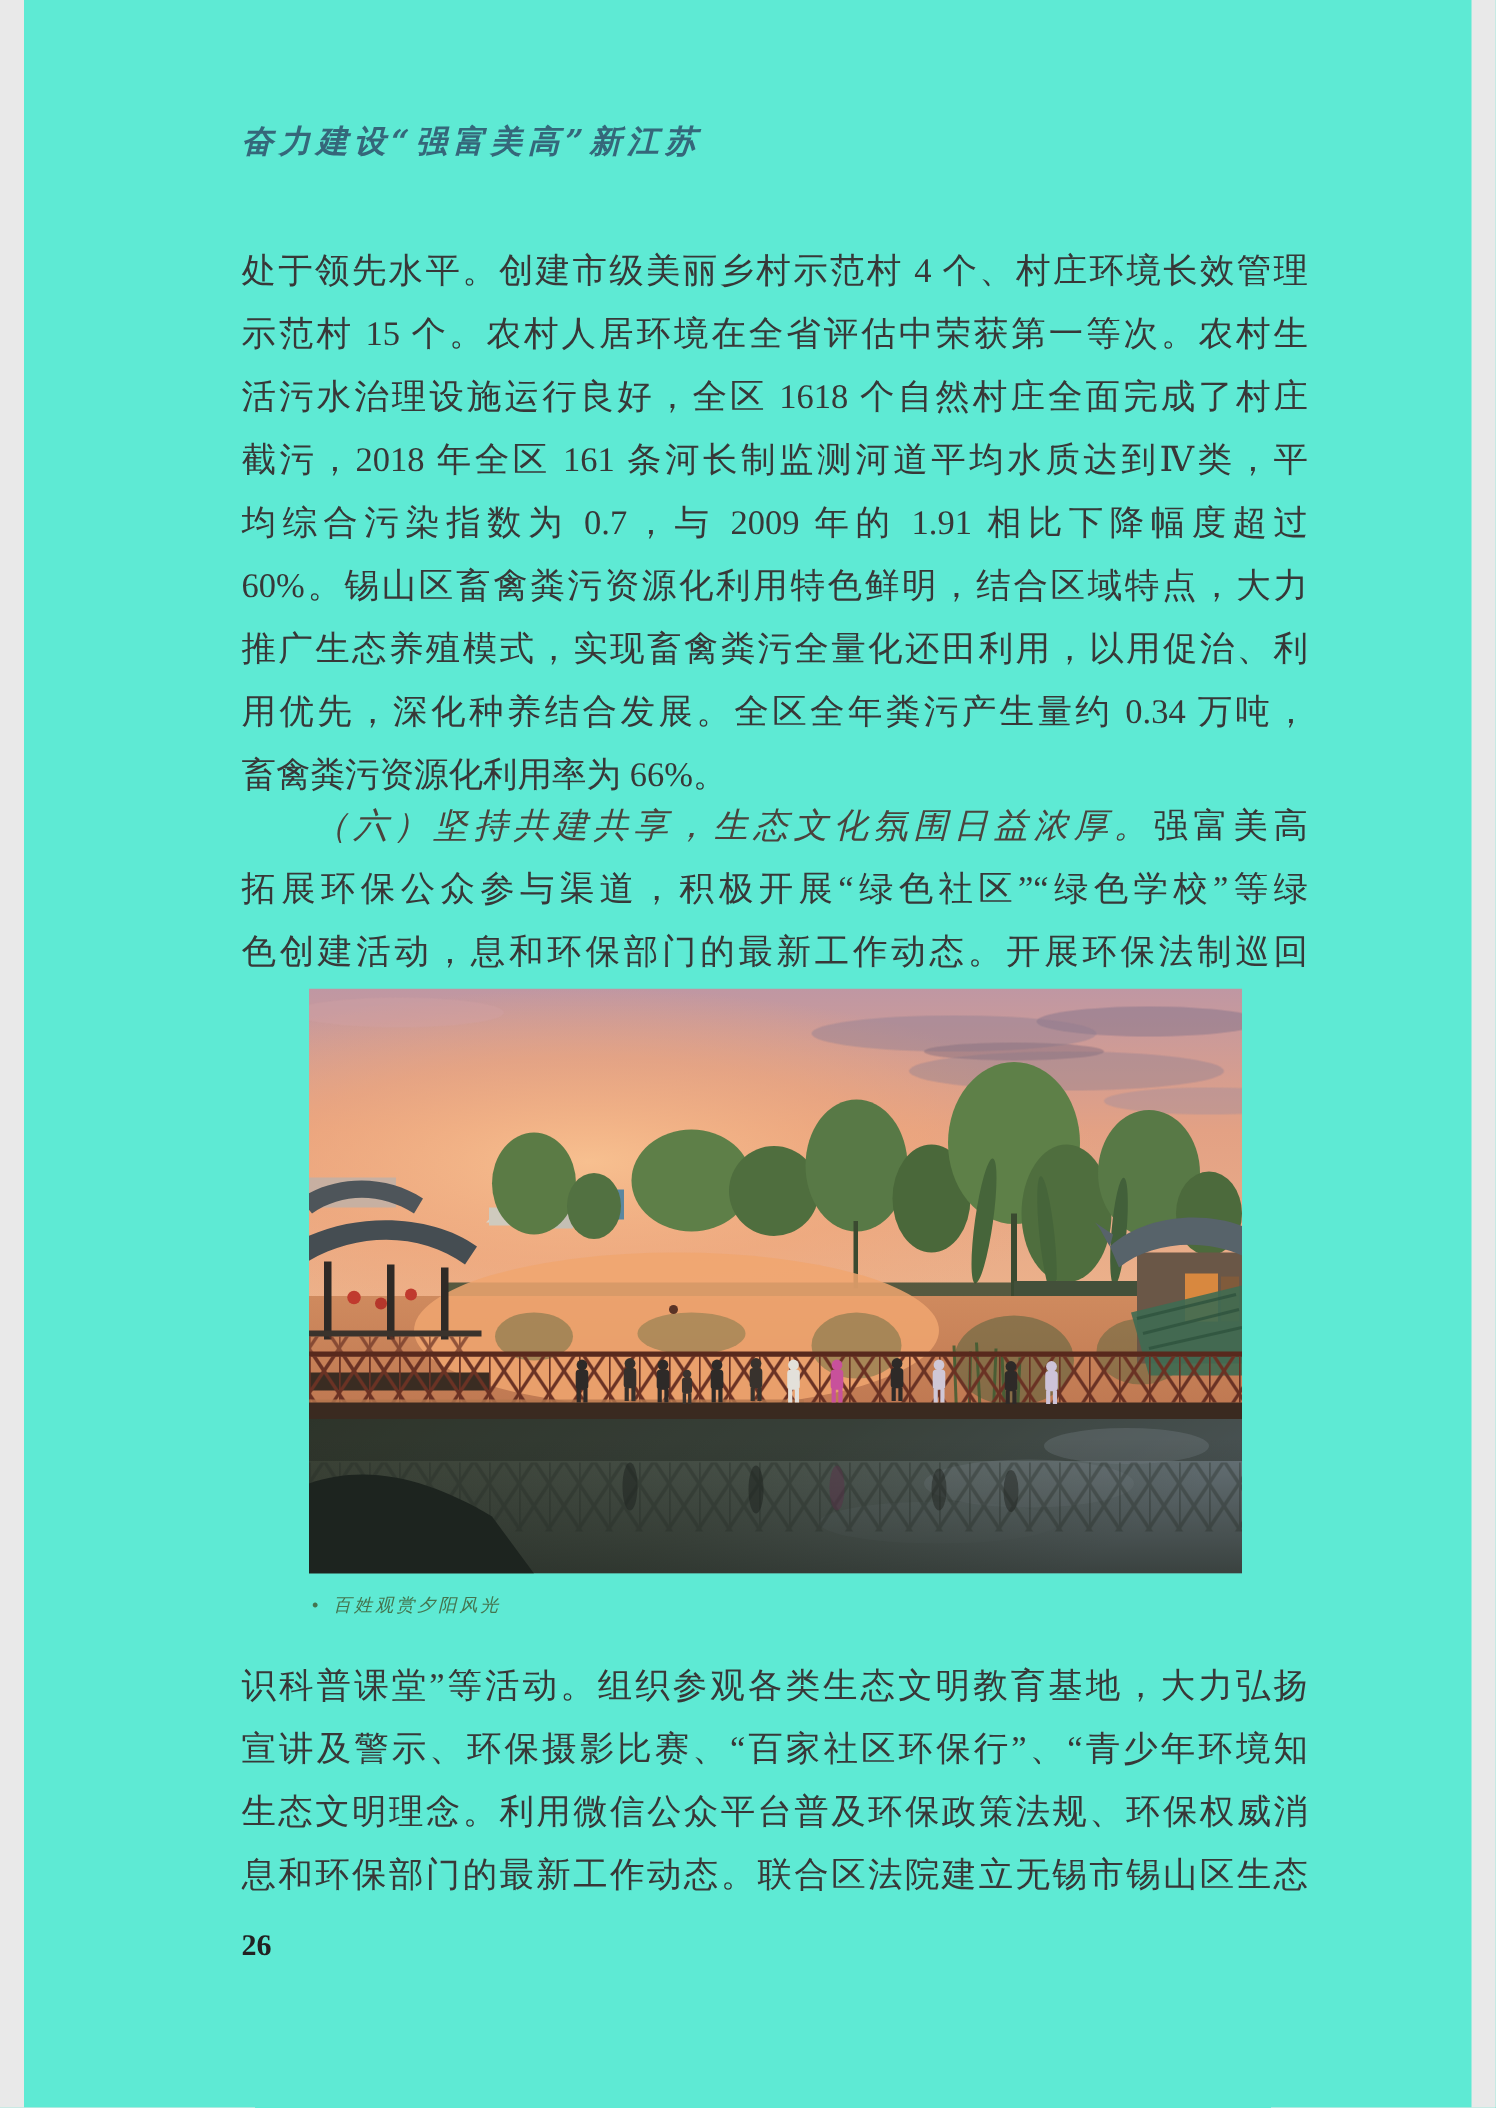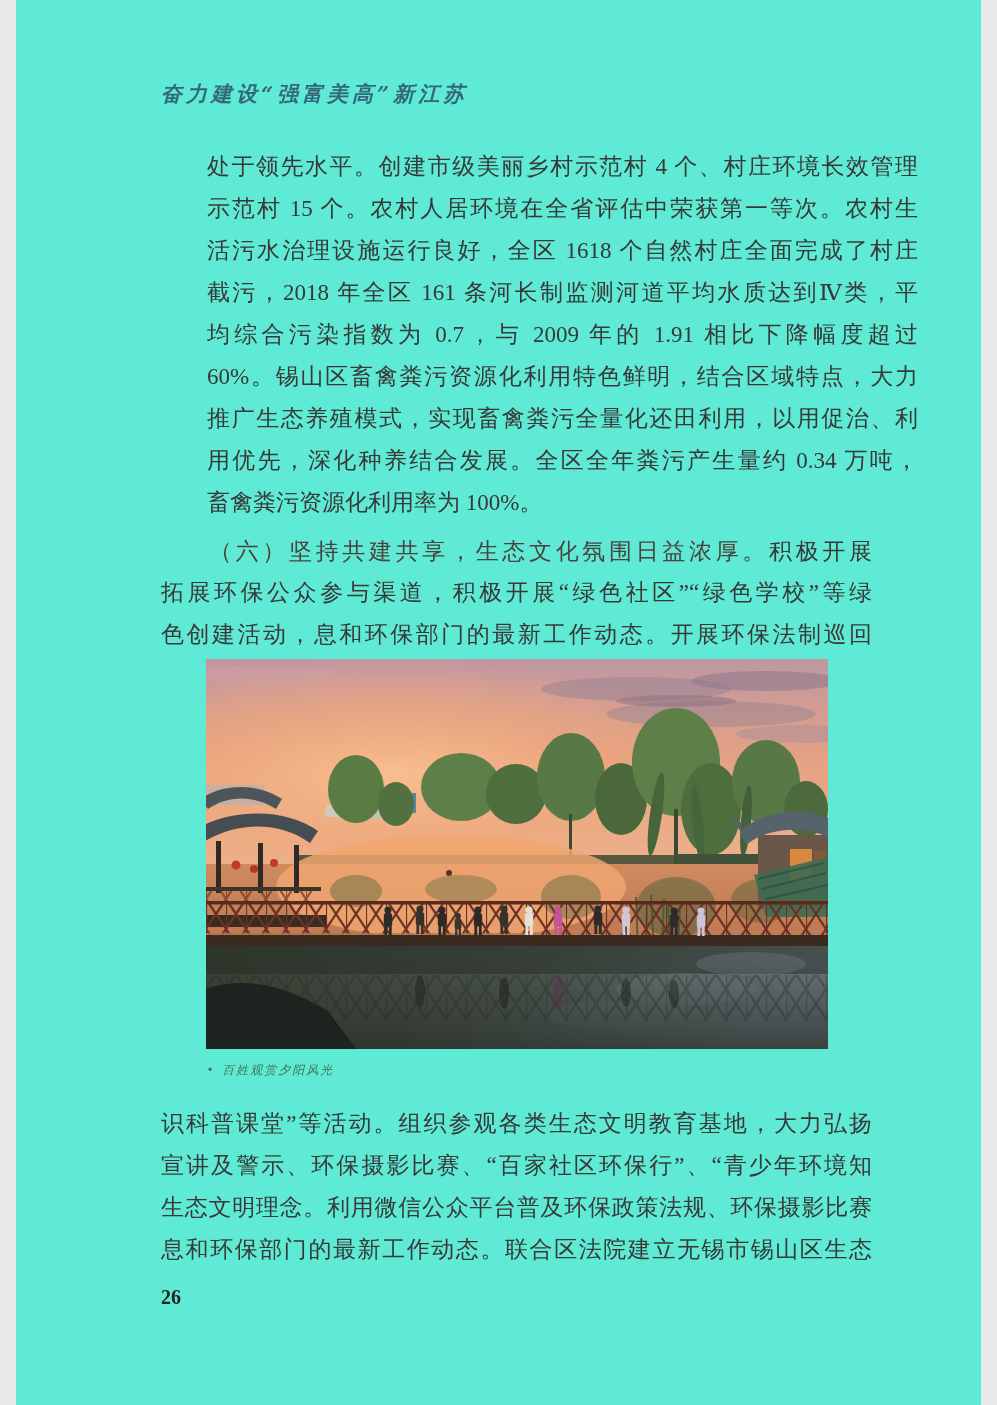--- a/index.html
+++ b/index.html
@@ -9,31 +9,31 @@
     font-family:"Liberation Serif","DejaVu Serif",serif;
   }
   .header-title{
     position:absolute;left:145px;top:80px;
     font-size:21px;font-weight:bold;font-style:italic;
     letter-spacing:4px;color:#35677a;
     font-family:"DejaVu Serif","Liberation Serif",serif;
   }
   .textcol{position:absolute;left:145px;width:711px;color:#383838;}
   .para{position:absolute;left:0;width:711px;}
-  .p1{top:146px;margin-left:46px;} .p2{top:530px;} .p3{top:1103px;}
+  .p1{top:160px;} .p2{top:530px;} .p3{top:1103px;}
   .line{
     height:42px;line-height:42px;font-size:23px;
     text-align:justify;text-align-last:justify;text-justify:inter-character;
     overflow:hidden;
   }
   .line.last{text-align-last:left;}
   .line.indent{text-indent:48px;}
   .kai{
     font-family:"DejaVu Serif","Liberation Serif",serif;
-    color:#4b433d;
+    font-style:italic;color:#4b433d;
   }
   .photo-figure{
     position:absolute;left:190px;top:659px;width:622px;height:390px;
     margin:0;padding:0;
   }
   .photo-figure svg{display:block;}
   .photo-caption{
     position:absolute;left:192px;top:1062px;
     font-size:12px;letter-spacing:2px;color:#44744f;
     font-style:italic;
@@ -56,35 +56,35 @@
 
     <div class="para p1">
       <div class="line">处于领先水平。创建市级美丽乡村示范村 4 个、村庄环境长效管理</div>
       <div class="line">示范村 15 个。农村人居环境在全省评估中荣获第一等次。农村生</div>
       <div class="line">活污水治理设施运行良好，全区 1618 个自然村庄全面完成了村庄</div>
       <div class="line">截污，2018 年全区 161 条河长制监测河道平均水质达到Ⅳ类，平</div>
       <div class="line">均综合污染指数为 0.7，与 2009 年的 1.91 相比下降幅度超过</div>
       <div class="line">60%。锡山区畜禽粪污资源化利用特色鲜明，结合区域特点，大力</div>
       <div class="line">推广生态养殖模式，实现畜禽粪污全量化还田利用，以用促治、利</div>
       <div class="line">用优先，深化种养结合发展。全区全年粪污产生量约 0.34 万吨，</div>
-      <div class="line last">畜禽粪污资源化利用率为 100%。</div>
+      <div class="line last">畜禽粪污资源化利用率为 66%。</div>
     </div>
 
     <div class="para p2">
       <div class="line indent">
-        <span class="kai">（六）坚持共建共享，生态文化氛围日益浓厚。</span><span>积极开展</span>
+        <span class="kai">（六）坚持共建共享，生态文化氛围日益浓厚。</span><span>强富美高</span>
       </div>
       <div class="line">拓展环保公众参与渠道，积极开展“绿色社区”“绿色学校”等绿</div>
       <div class="line">色创建活动，息和环保部门的最新工作动态。开展环保法制巡回</div>
     </div>
 
     <div class="para p3">
       <div class="line">识科普课堂”等活动。组织参观各类生态文明教育基地，大力弘扬</div>
       <div class="line">宣讲及警示、环保摄影比赛、“百家社区环保行”、“青少年环境知</div>
-      <div class="line">生态文明理念。利用微信公众平台普及环保政策法规、环保摄影比赛</div>
+      <div class="line">生态文明理念。利用微信公众平台普及环保政策法规、环保权威消</div>
       <div class="line">息和环保部门的最新工作动态。联合区法院建立无锡市锡山区生态</div>
     </div>
   </div>
 
   <figure class="photo-figure">
     <svg width="622" height="390" viewBox="0 0 622 390" role="img" aria-label="百姓观赏夕阳风光">
       <defs>
         <linearGradient id="sky" x1="0" y1="0" x2="0" y2="1">
           <stop offset="0" stop-color="#bf97a3"></stop>
           <stop offset="0.45" stop-color="#e3a184"></stop>

